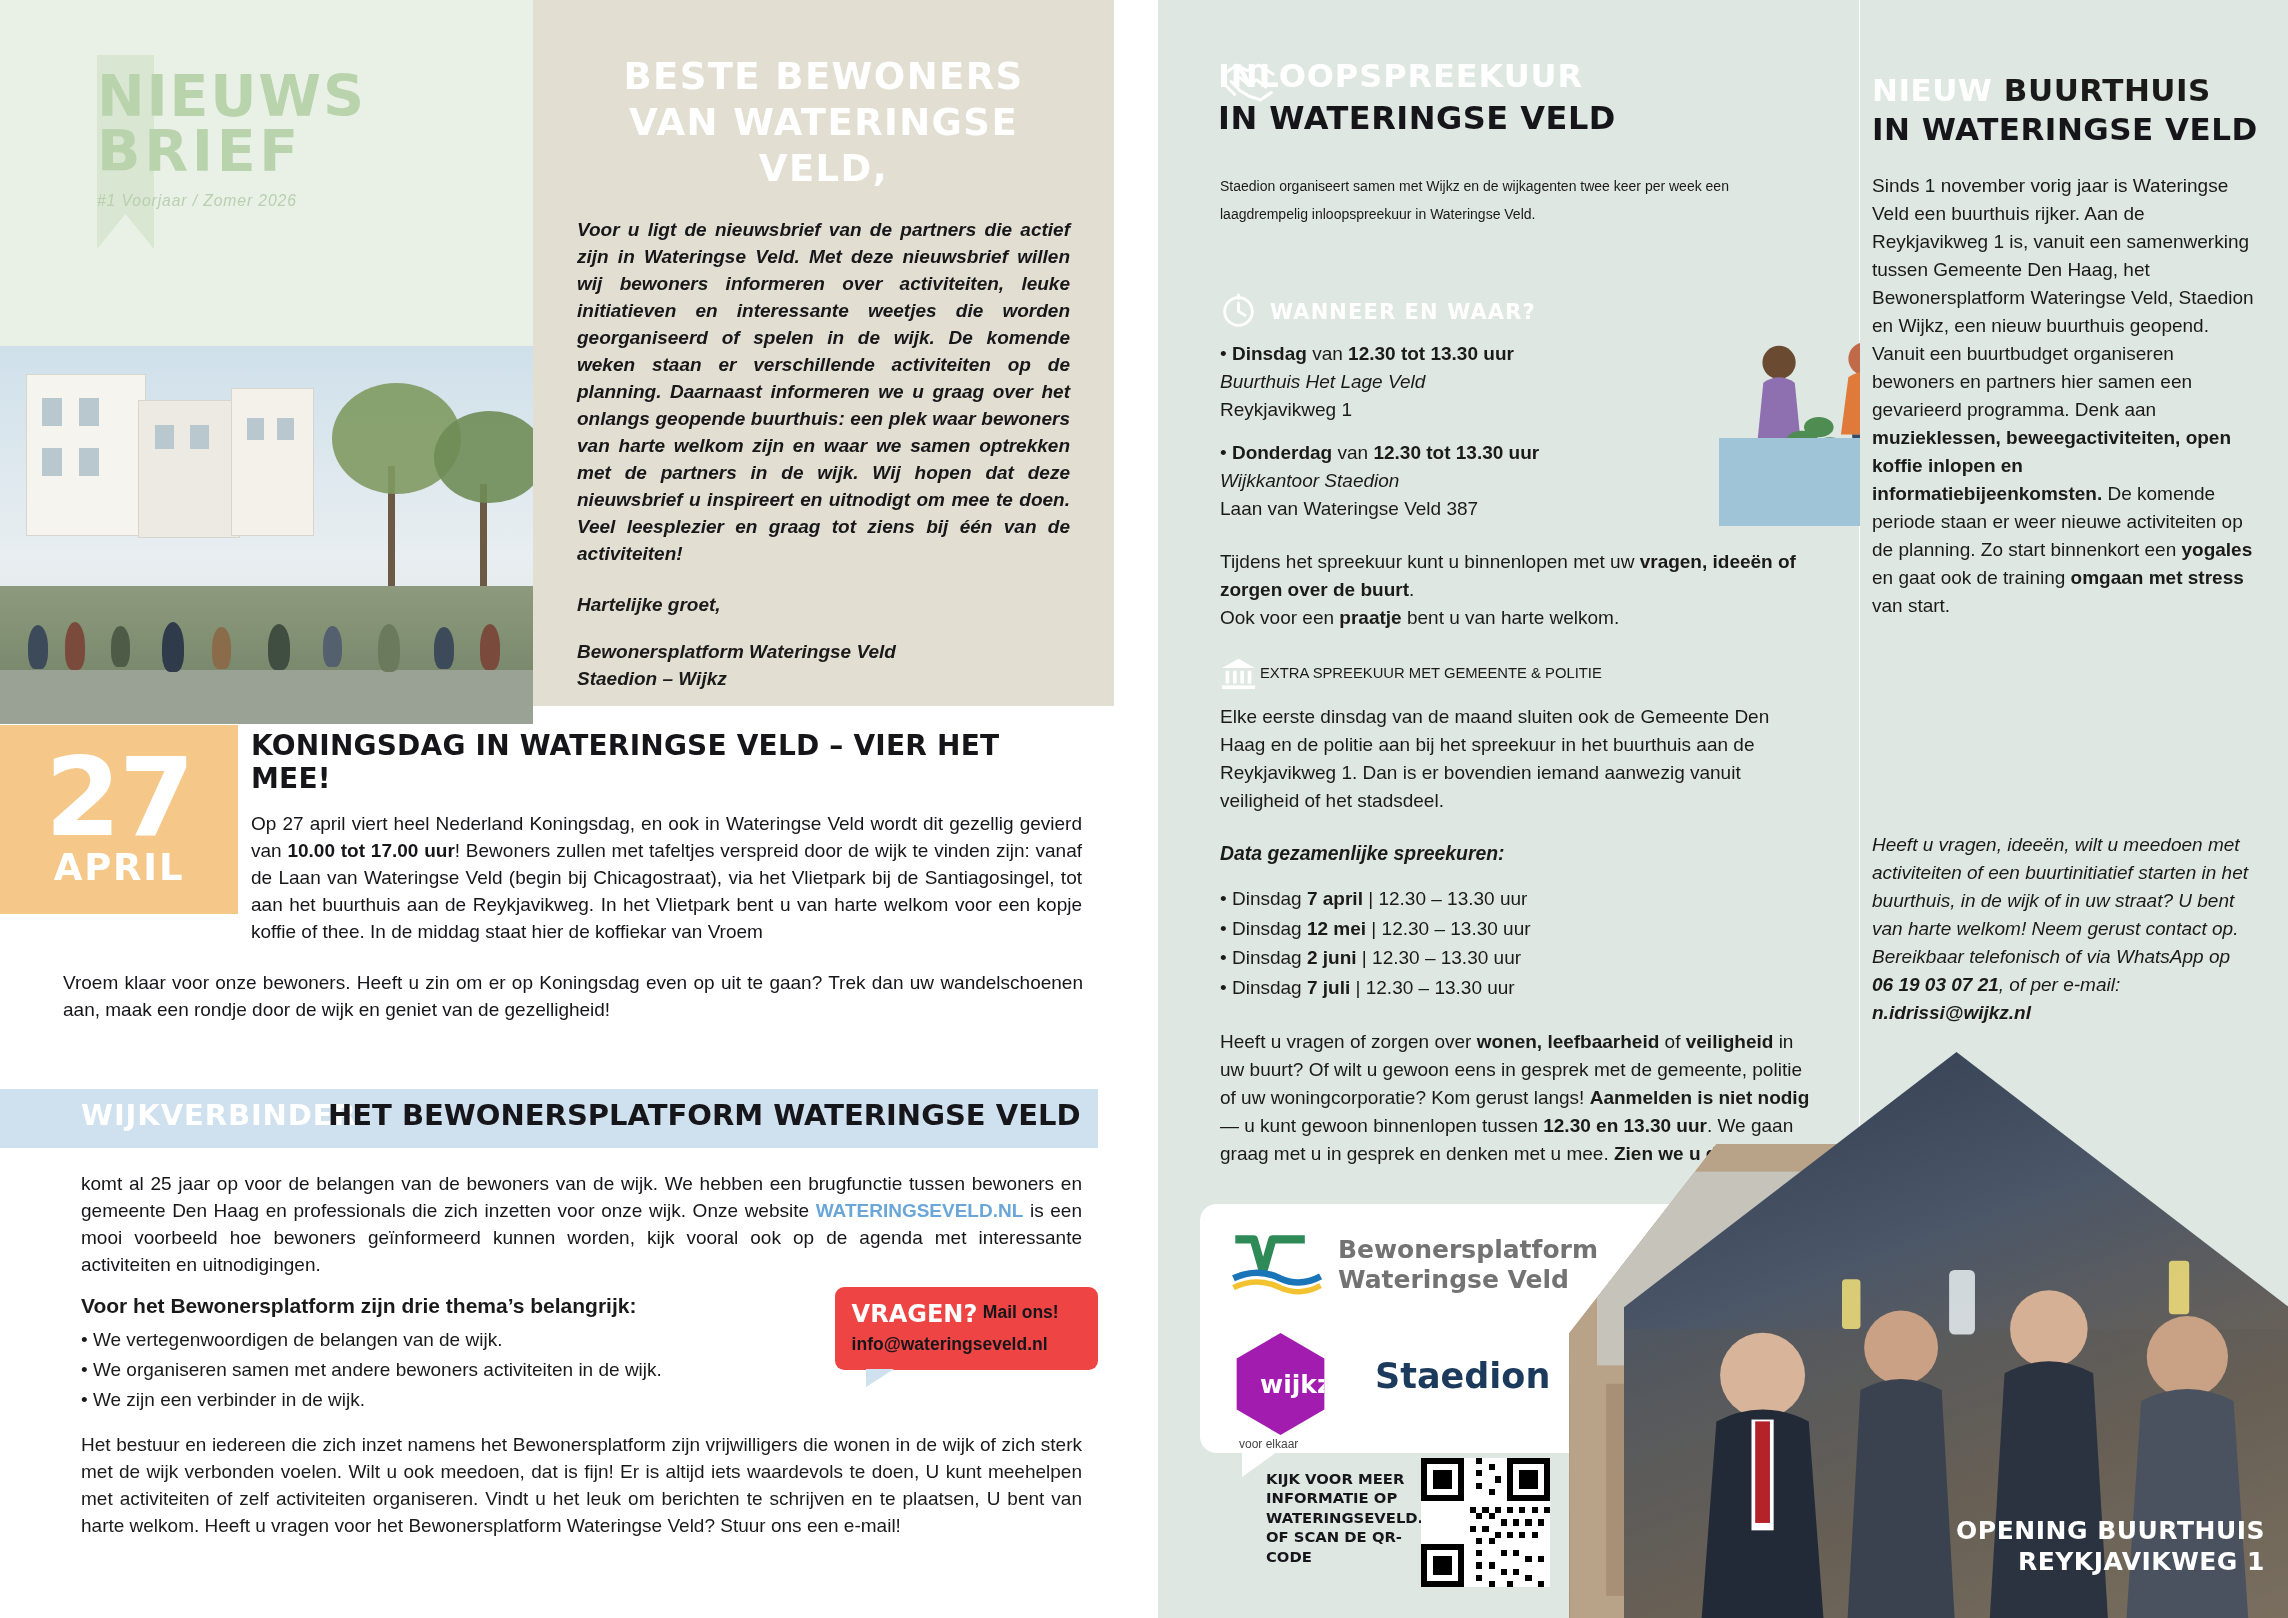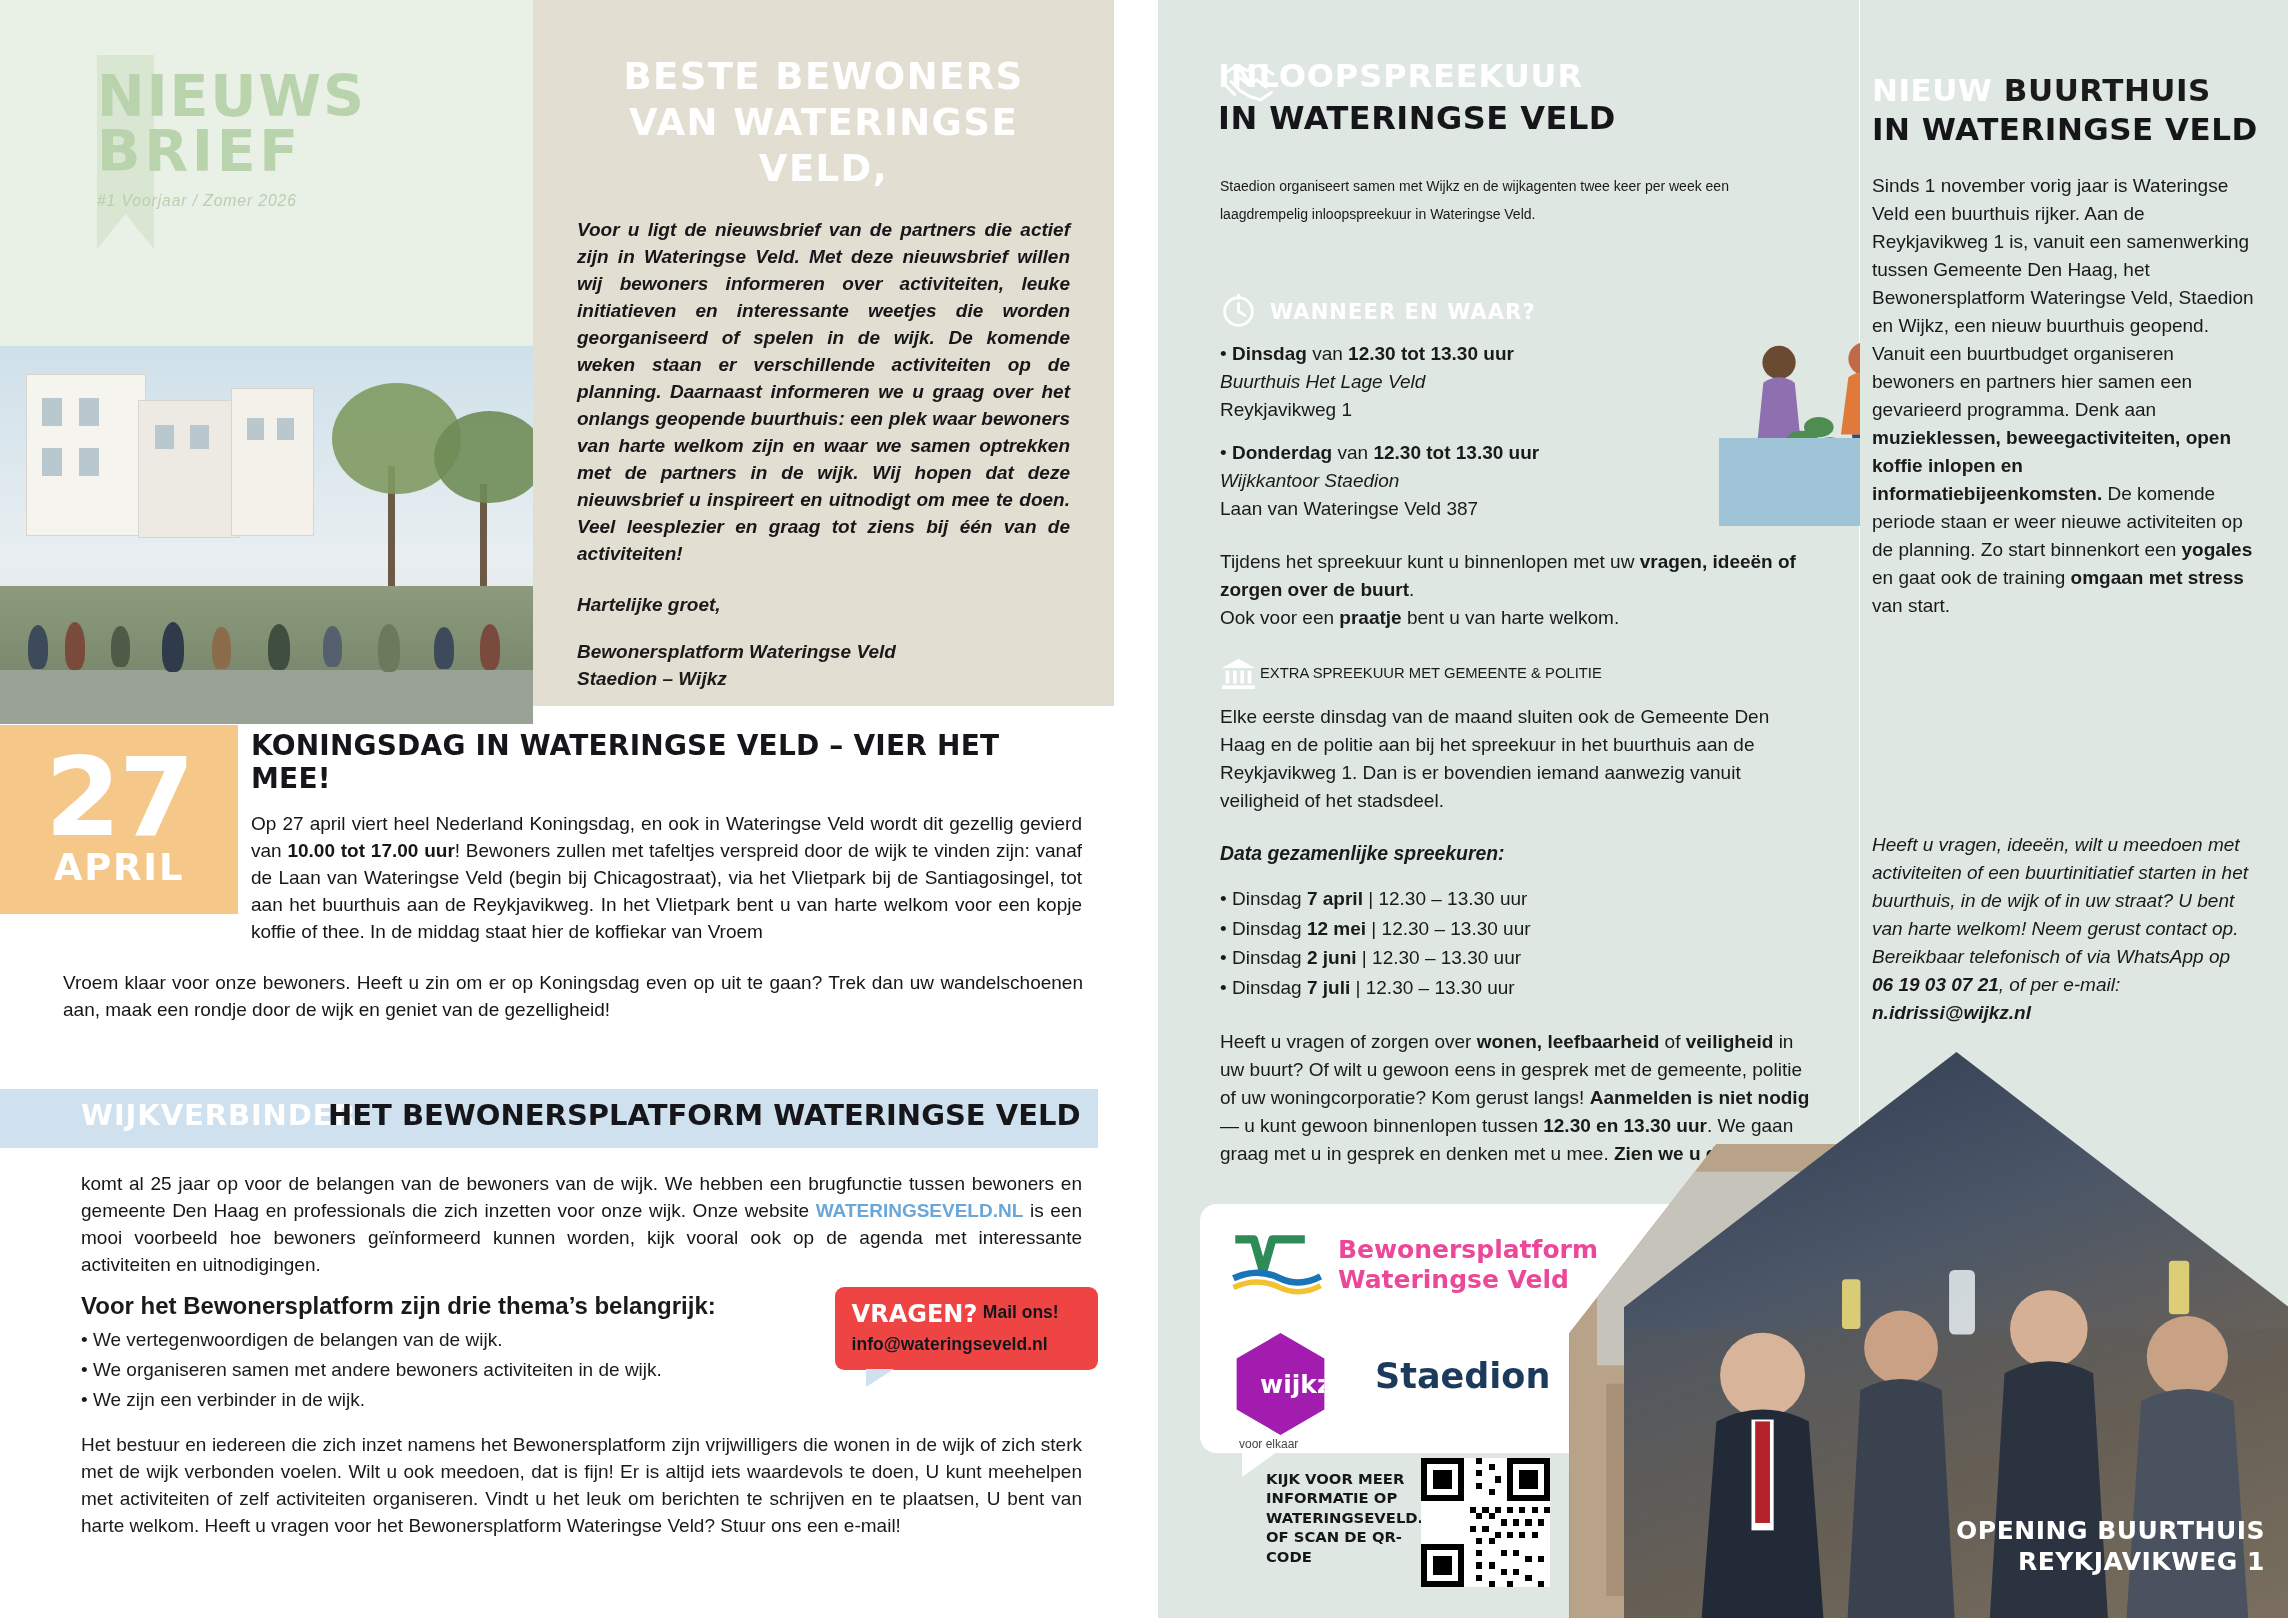--- a/index.html
+++ b/index.html
@@ -134,21 +134,21 @@
     font-family:"DejaVu Sans", sans-serif; font-weight:700; font-size:29px; color:#16161a;
   }
 
   .wv-body {
     position:absolute; left:81px; top:1170px; width:1001px;
     font-size:19px; line-height:27px; color:#16161a; text-align:justify;
   }
   .link { color:#6aa7d8; font-weight:700; }
   .wv-sub {
     position:absolute; left:81px; top:1292px; width:1001px;
-    font-weight:700; font-size:24px; line-height:27px;
+    font-weight:700; font-size:21px; line-height:27px;
   }
   .wv-list {
     position:absolute; left:81px; top:1325px; width:757px;
     font-size:19px; line-height:30px;
   }
   .wv-foot {
     position:absolute; left:81px; top:1431px; width:1001px;
     font-size:19px; line-height:27px; text-align:justify;
   }
 
@@ -217,21 +217,21 @@
   .logo-bubble {
     position:absolute; left:1200px; top:1204px; width:489px; height:249px;
     background:#ffffff; border-radius:16.6px;
   }
   .logo-bubble::after {
     content:""; position:absolute; left:42px; bottom:-24px;
     border-right:39px solid transparent; border-top:28px solid #ffffff;
   }
   .bp-logo-text {
     position:absolute; left:138px; top:31px;
-    font-family:"DejaVu Sans", sans-serif; font-weight:700; font-size:25px; line-height:30px; color:#ec4899;
+    font-family:"DejaVu Sans", sans-serif; font-weight:700; font-size:25px; line-height:30px; color:#737373;
   }
   .wijkz-hex {
     position:absolute; left:29.5px; top:129px; width:102px; height:102px;
     background:#a21caf;
     clip-path: polygon(50% 0%, 93% 25%, 93% 75%, 50% 100%, 7% 75%, 7% 25%);
     display:flex; align-items:center; justify-content:flex-end;
   }
   .wijkz-txt { font-family:"DejaVu Sans", sans-serif; font-weight:700; font-size:25px; color:#ffffff; }
   .wijkz-sub { position:absolute; left:39px; top:233px; font-size:12px; color:#444; }
   .staedion-txt {

